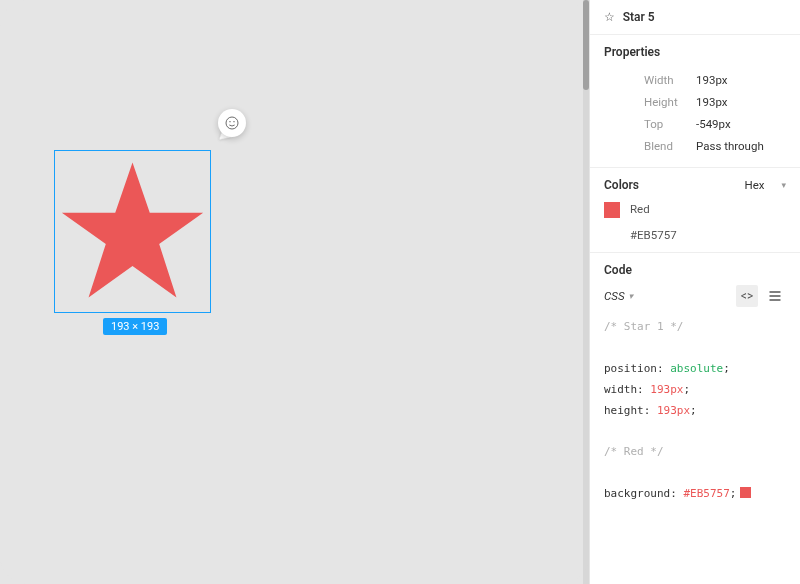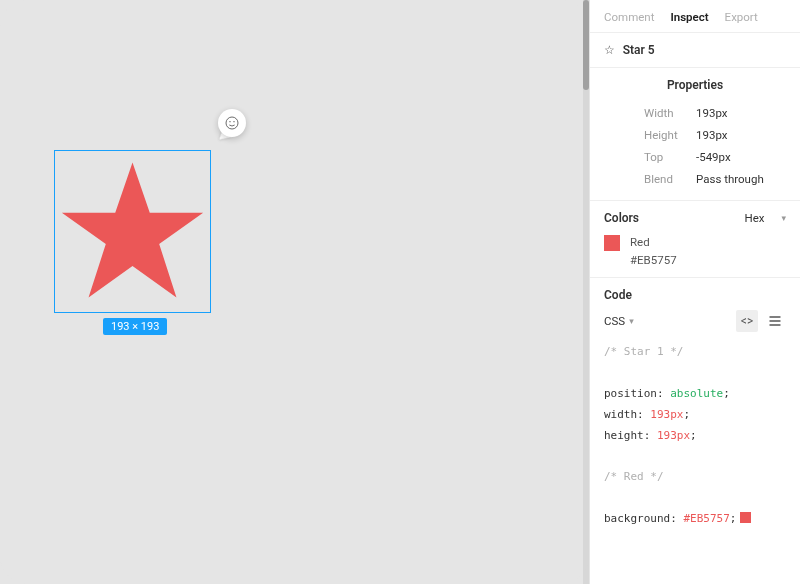--- a/index.html
+++ b/index.html
@@ -107,45 +107,45 @@
   .tab.active { color: #222; font-weight: 600; }
   .section { padding: 10px 14px; border-bottom: 1px solid #eee; }
   .object-row {
     display: flex;
     align-items: center;
     gap: 8px;
     padding: 10px 14px;
     border-bottom: 1px solid #eee;
   }
   .object-row .name { font-weight: 600; font-size: 12px; }
-  .sec-title { font-weight: 600; font-size: 12px; margin-bottom: 10px; text-align: center; }
+  .sec-title { font-weight: 600; font-size: 12px; margin-bottom: 10px; }
   .prop-row {
     display: flex;
     font-size: 11.5px;
     padding: 4px 0;
   }
   .prop-row .label { width: 52px; color: #999; margin-left: 40px; }
   .prop-row .val { color: #333; }
   .colors-head {
     display:flex; justify-content: space-between; align-items:center;
     margin-bottom: 10px;
   }
   .hex-sel { font-size:11.5px; color:#333; display:flex; align-items:center; gap:17px;}
   .chev { font-size:9px; color:#999; }
   .color-row { display:flex; align-items:flex-start; gap:10px; }
   .swatch { width:16px; height:16px; background:#EB5757; }
-  .color-meta { display:flex; flex-direction:column; gap:4px; font-size:11.5px; color:#555;}
+  .color-meta { display:flex; flex-direction:column; gap:12px; font-size:11.5px; color:#555;}
   .code-head { display:flex; justify-content:space-between; align-items:center; margin-bottom:10px;}
   .code-icons { display:flex; gap:6px; align-items:center;}
   .icon-btn {
     width:22px; height:22px; display:flex; align-items:center; justify-content:center;
     border-radius:2px; font-size:12px; color:#555;
   }
   .icon-btn.active { background:#eee; }
-  .css-sel { font-size:11.5px; display:flex; align-items:center; gap:4px;}
+  .css-sel { font-size:11.5px; display:flex; align-items:center; gap:4px;font-style:italic;}
   .code-block {
     font-family: "SF Mono", Menlo, Consolas, monospace;
     font-size: 11px;
     line-height: 1.9;
     color: #333;
     white-space: pre;
     margin-top: 10px;
   }
   .cm { color:#b0b0b0; }
   .kw { color:#27AE60; }
@@ -176,25 +176,20 @@
       <path d="M8 15 q4 3 8 0" fill="none" stroke="#555" stroke-width="1.3"></path>
     </svg>
   </div>
 
   <div class="scrollbar-left">
     <div class="scrollbar-thumb"></div>
   </div>
 </div>
 
 <div class="panel">
-  <div class="tabs">
-    <div class="tab">Comment</div>
-    <div class="tab active">Inspect</div>
-    <div class="tab">Export</div>
-  </div>
 
   <div class="object-row">
     <span style="font-size:12px;color:#555;">☆</span>
     <span class="name">Star 5</span>
   </div>
 
   <div class="section">
     <div class="sec-title">Properties</div>
     <div class="prop-row">
       <span class="label">Width</span>

